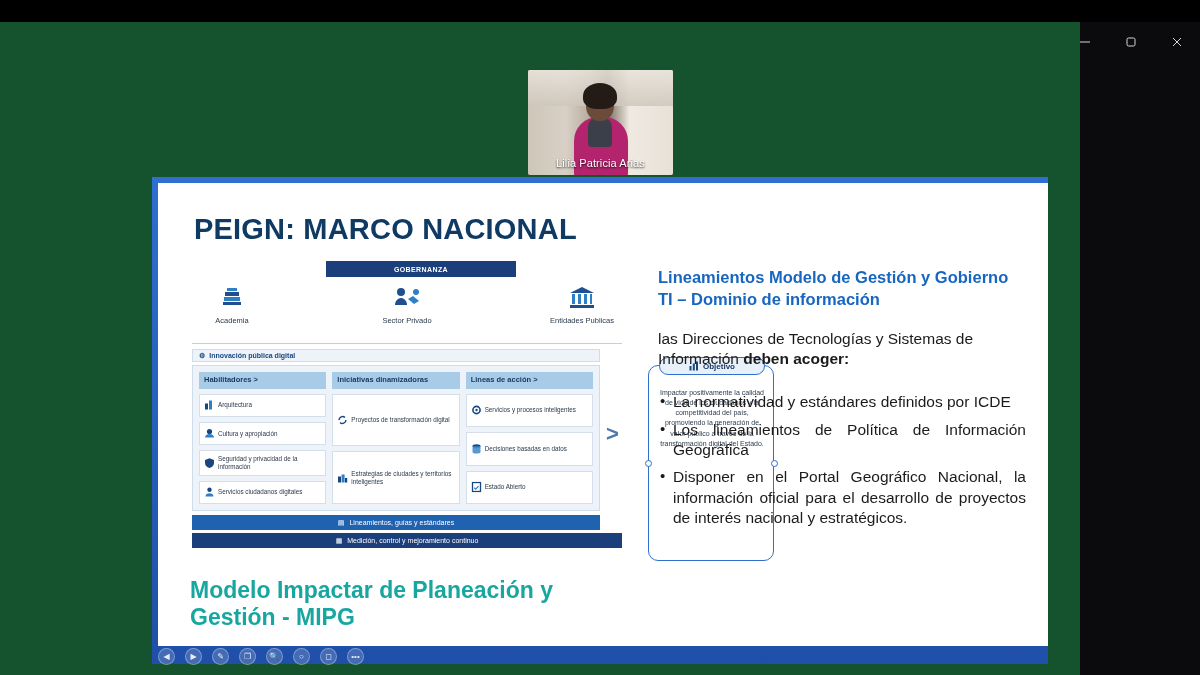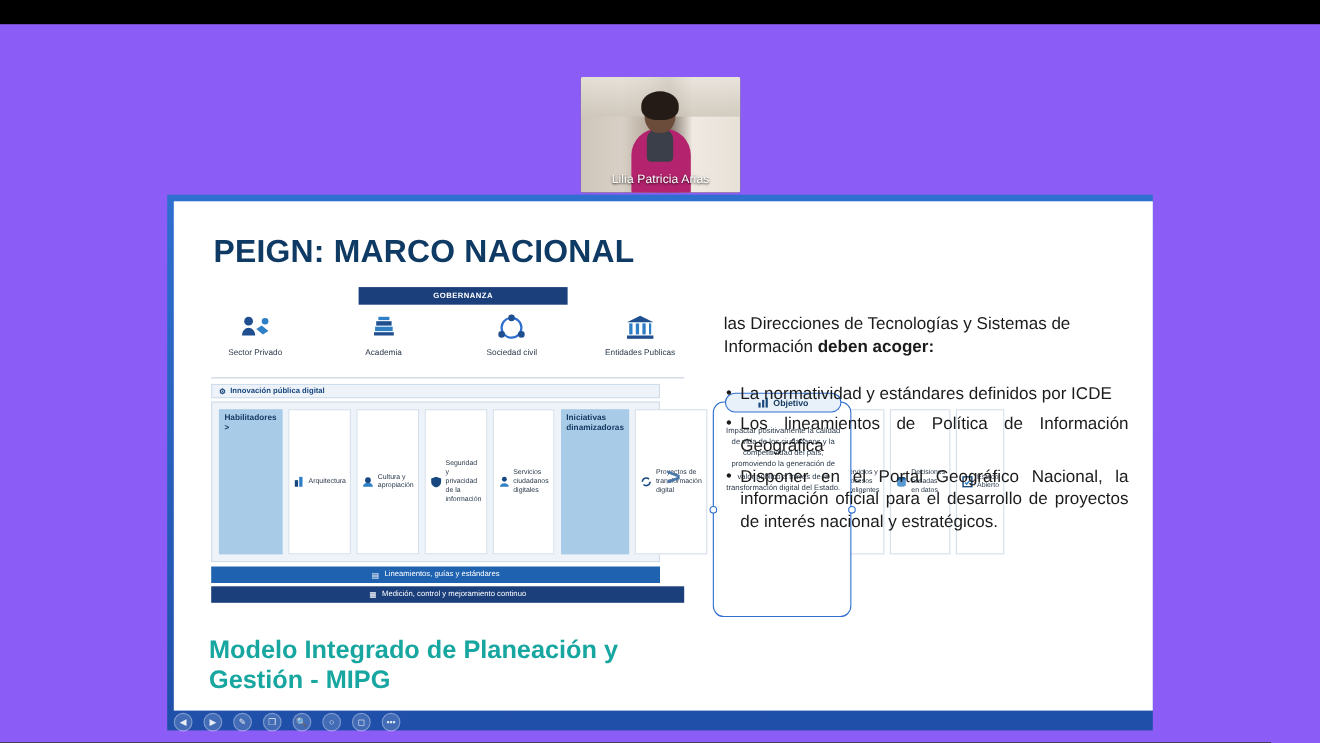--- a/index.html
+++ b/index.html
@@ -21,22 +21,22 @@
     display: flex; align-items: center; justify-content: flex-end;
   }
   .winbtn {
     width: 46px; height: 40px; display: flex; align-items: center; justify-content: center;
     color: #d8d8d8; font-size: 13px; line-height: 1;
   }
   .winbtn svg { display: block; }
 
   
   .stage {
-    position: absolute; top: 22px; left: 0; width: 1200px; height: 653px;
-    background: #8b5cf6;
+    position: absolute; top: 22px; left: 0; width: 1080px; height: 653px;
+    background: #14532d;
   }
 
   
   .thumb {
     position: absolute; left: 528px; top: 48px; width: 145px; height: 105px;
     background: #6e6456; border-radius: 2px; overflow: hidden;
   }
   .thumb .bg {
     position: absolute; inset: 0;
     background:
@@ -123,21 +123,21 @@
     background: #eef3f9; border: 1px solid #cfdcea;
     display: flex; align-items: center; padding-left: 6px;
     font-size: 7px; color: #17477f; font-weight: bold;
   }
 
   .cols {
     position: absolute; left: 6px; top: 104px; width: 408px; height: 146px;
     background: #eef3f9; border: 1px solid #cfdcea;
     display: flex; gap: 6px; padding: 6px;
   }
-  .col { flex: 1; display: flex; flex-direction: row; gap: 5px; }
+  .col { flex: 1; display: flex; flex-direction: column; gap: 5px; }
   .col-h {
     background: #a8cbe8; color: #13385f; font-size: 7.5px; font-weight: bold;
     padding: 4px 5px; line-height: 1.15;
   }
   .cell {
     background: #fff; border: 1px solid #d5dfeb; font-size: 6.3px; color: #29394a;
     padding: 4px 4px 4px 18px; line-height: 1.25; position: relative; flex: 1;
     display: flex; align-items: center;
   }
   .cell .ci {
@@ -266,49 +266,38 @@
         <div class="slide-title">PEIGN: MARCO NACIONAL</div>
 
         <div class="diagram">
 
           <div class="gov-bar">GOBERNANZA</div>
 
           <div class="actors">
             <div class="actor">
               <div class="ic">
                 <svg width="30" height="26" viewBox="0 0 30 26">
+                  <rect x="6" y="17" width="18" height="3" fill="#1f4f8f"></rect>
+                  <rect x="7" y="12" width="16" height="4" fill="#2f7fc7"></rect>
+                  <rect x="8" y="7" width="14" height="4" fill="#1f4f8f"></rect>
+                  <rect x="10" y="3" width="10" height="3" fill="#2f7fc7"></rect>
+                </svg>
+              </div>
+              <div class="lb">Academia</div>
+            </div>
+            <div class="actor">
+              <div class="ic">
+                <svg width="30" height="26" viewBox="0 0 30 26">
                   <circle cx="9" cy="7" r="4" fill="#1f4f8f"></circle>
                   <path d="M3 20c0-4 3-7 6-7s6 3 6 7z" fill="#1f4f8f"></path>
                   <path d="M16 14l5-3 6 5-5 3z" fill="#2f7fc7"></path>
                   <circle cx="24" cy="7" r="3" fill="#2f7fc7"></circle>
                 </svg>
               </div>
               <div class="lb">Sector Privado</div>
-            </div>
-            <div class="actor">
-              <div class="ic">
-                <svg width="30" height="26" viewBox="0 0 30 26">
-                  <rect x="6" y="17" width="18" height="3" fill="#1f4f8f"></rect>
-                  <rect x="7" y="12" width="16" height="4" fill="#2f7fc7"></rect>
-                  <rect x="8" y="7" width="14" height="4" fill="#1f4f8f"></rect>
-                  <rect x="10" y="3" width="10" height="3" fill="#2f7fc7"></rect>
-                </svg>
-              </div>
-              <div class="lb">Academia</div>
-            </div>
-            <div class="actor">
-              <div class="ic">
-                <svg width="30" height="26" viewBox="0 0 30 26">
-                  <circle cx="15" cy="13" r="9" fill="none" stroke="#2f6fd0" stroke-width="2"></circle>
-                  <circle cx="15" cy="4" r="3" fill="#1f4f8f"></circle>
-                  <circle cx="6" cy="19" r="3" fill="#1f4f8f"></circle>
-                  <circle cx="24" cy="19" r="3" fill="#1f4f8f"></circle>
-                </svg>
-              </div>
-              <div class="lb">Sociedad civil</div>
             </div>
             <div class="actor">
               <div class="ic">
                 <svg width="30" height="26" viewBox="0 0 30 26">
                   <path d="M15 2l12 6H3z" fill="#1f4f8f"></path>
                   <rect x="5" y="9" width="3" height="10" fill="#2f7fc7"></rect>
                   <rect x="11" y="9" width="3" height="10" fill="#2f7fc7"></rect>
                   <rect x="17" y="9" width="3" height="10" fill="#2f7fc7"></rect>
                   <rect x="23" y="9" width="2" height="10" fill="#2f7fc7"></rect>
                   <rect x="3" y="20" width="24" height="3" fill="#1f4f8f"></rect>
@@ -443,31 +432,32 @@
                 </svg>
             </span>
             <span>Objetivo</span>
           </div>
           <div class="obj-body">Impactar positivamente la calidad de vida de los ciudadanos y la competitividad del país, promoviendo la generación de valor público a través de la transformación digital del Estado.</div>
           <div class="dot" style="left:-4.5px; top:94px;"></div>
           <div class="dot" style="right:-4.5px; top:94px;"></div>
         </div>
 
         <div class="rightcol">
+          <div class="r-title">Lineamientos Modelo de Gestión y Gobierno TI – Dominio de información</div>
           <div class="r-lead">
             <span>l</span><span>as Direcciones de Tecnologías y Sistemas de Información </span><b>deben acoger:</b>
           </div>
           <div class="r-list">
             <div class="r-li">La normatividad y estándares definidos por ICDE</div>
             <div class="r-li">Los lineamientos de Política de Información Geográfica</div>
             <div class="r-li">Disponer en el Portal Geográfico Nacional, la información oficial para el desarrollo de proyectos de interés nacional y estratégicos.</div>
           </div>
         </div>
 
-        <div class="slide-foot">Modelo Integrado de Planeación y Gestión - MIPG</div>
+        <div class="slide-foot">Modelo Impactar de Planeación y Gestión - MIPG</div>
       </div>
     </div>
 
     <div class="toolbar">
       <div class="tb">◀</div>
       <div class="tb">▶</div>
       <div class="tb">✎</div>
       <div class="tb">❐</div>
       <div class="tb">🔍</div>
       <div class="tb">○</div>

